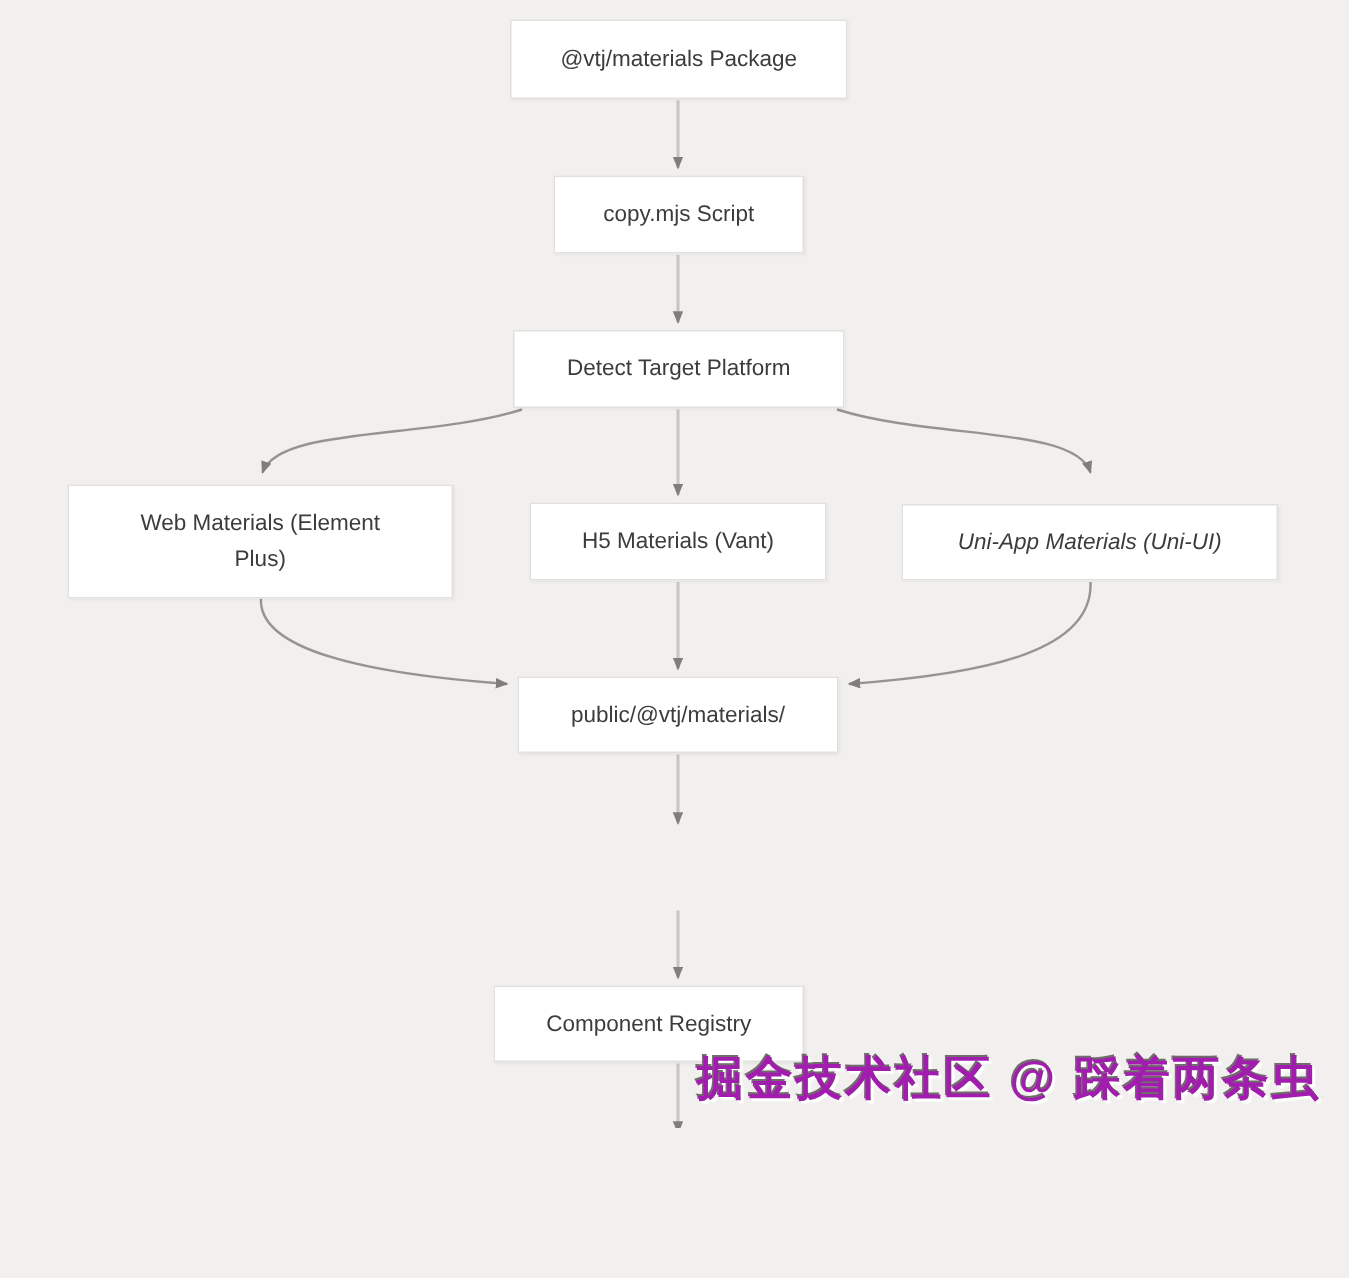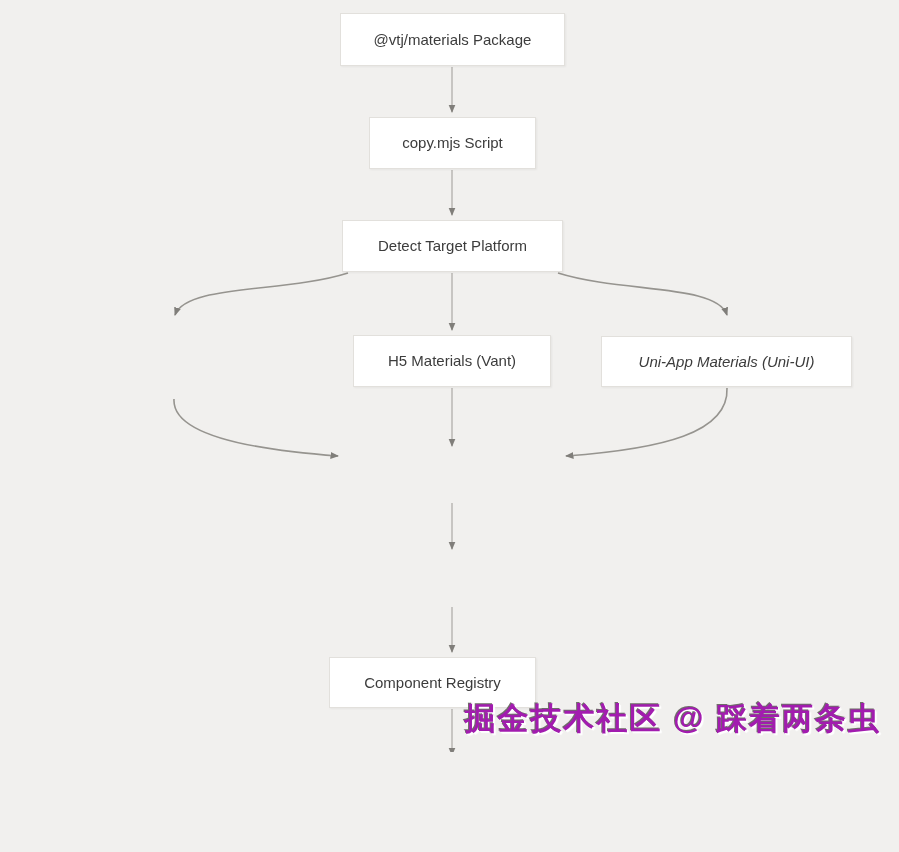--- a/index.html
+++ b/index.html
@@ -81,29 +81,35 @@
   </div>
 
   <div class="node" style="left:342px; top:220px; width:221px; height:52px;">
     <span>Detect Target Platform</span>
   </div>
 
   <div class="node" style="left:369px; top:117px; width:167px; height:52px;">
     <span>copy.mjs Script</span>
   </div>
 
+  <div class="node node-web" style="left:45px; top:323px; width:257px; height:76px;">
+    <span>Web Materials (Element Plus)</span>
+  </div>
 
   <div class="node" style="left:353px; top:335px; width:198px; height:52px;text-align:center;">
     <span>H5 Materials (Vant)</span>
   </div>
 
   <div class="node" style="left:601px; top:336px; width:251px; height:51px;font-style:italic;">
     <span>Uni-App Materials (Uni-UI)</span>
   </div>
 
+  <div class="node" style="left:345px; top:451px; width:214px; height:51px;">
+    <span>public/@vtj/materials/</span>
+  </div>
 
 
   <div class="node" style="left:329px; top:657px; width:207px; height:51px;">
     <span>Component Registry</span>
   </div>
 
 
   <div class="watermark">掘金技术社区 @ 踩着两条虫</div>
 
 </div>

